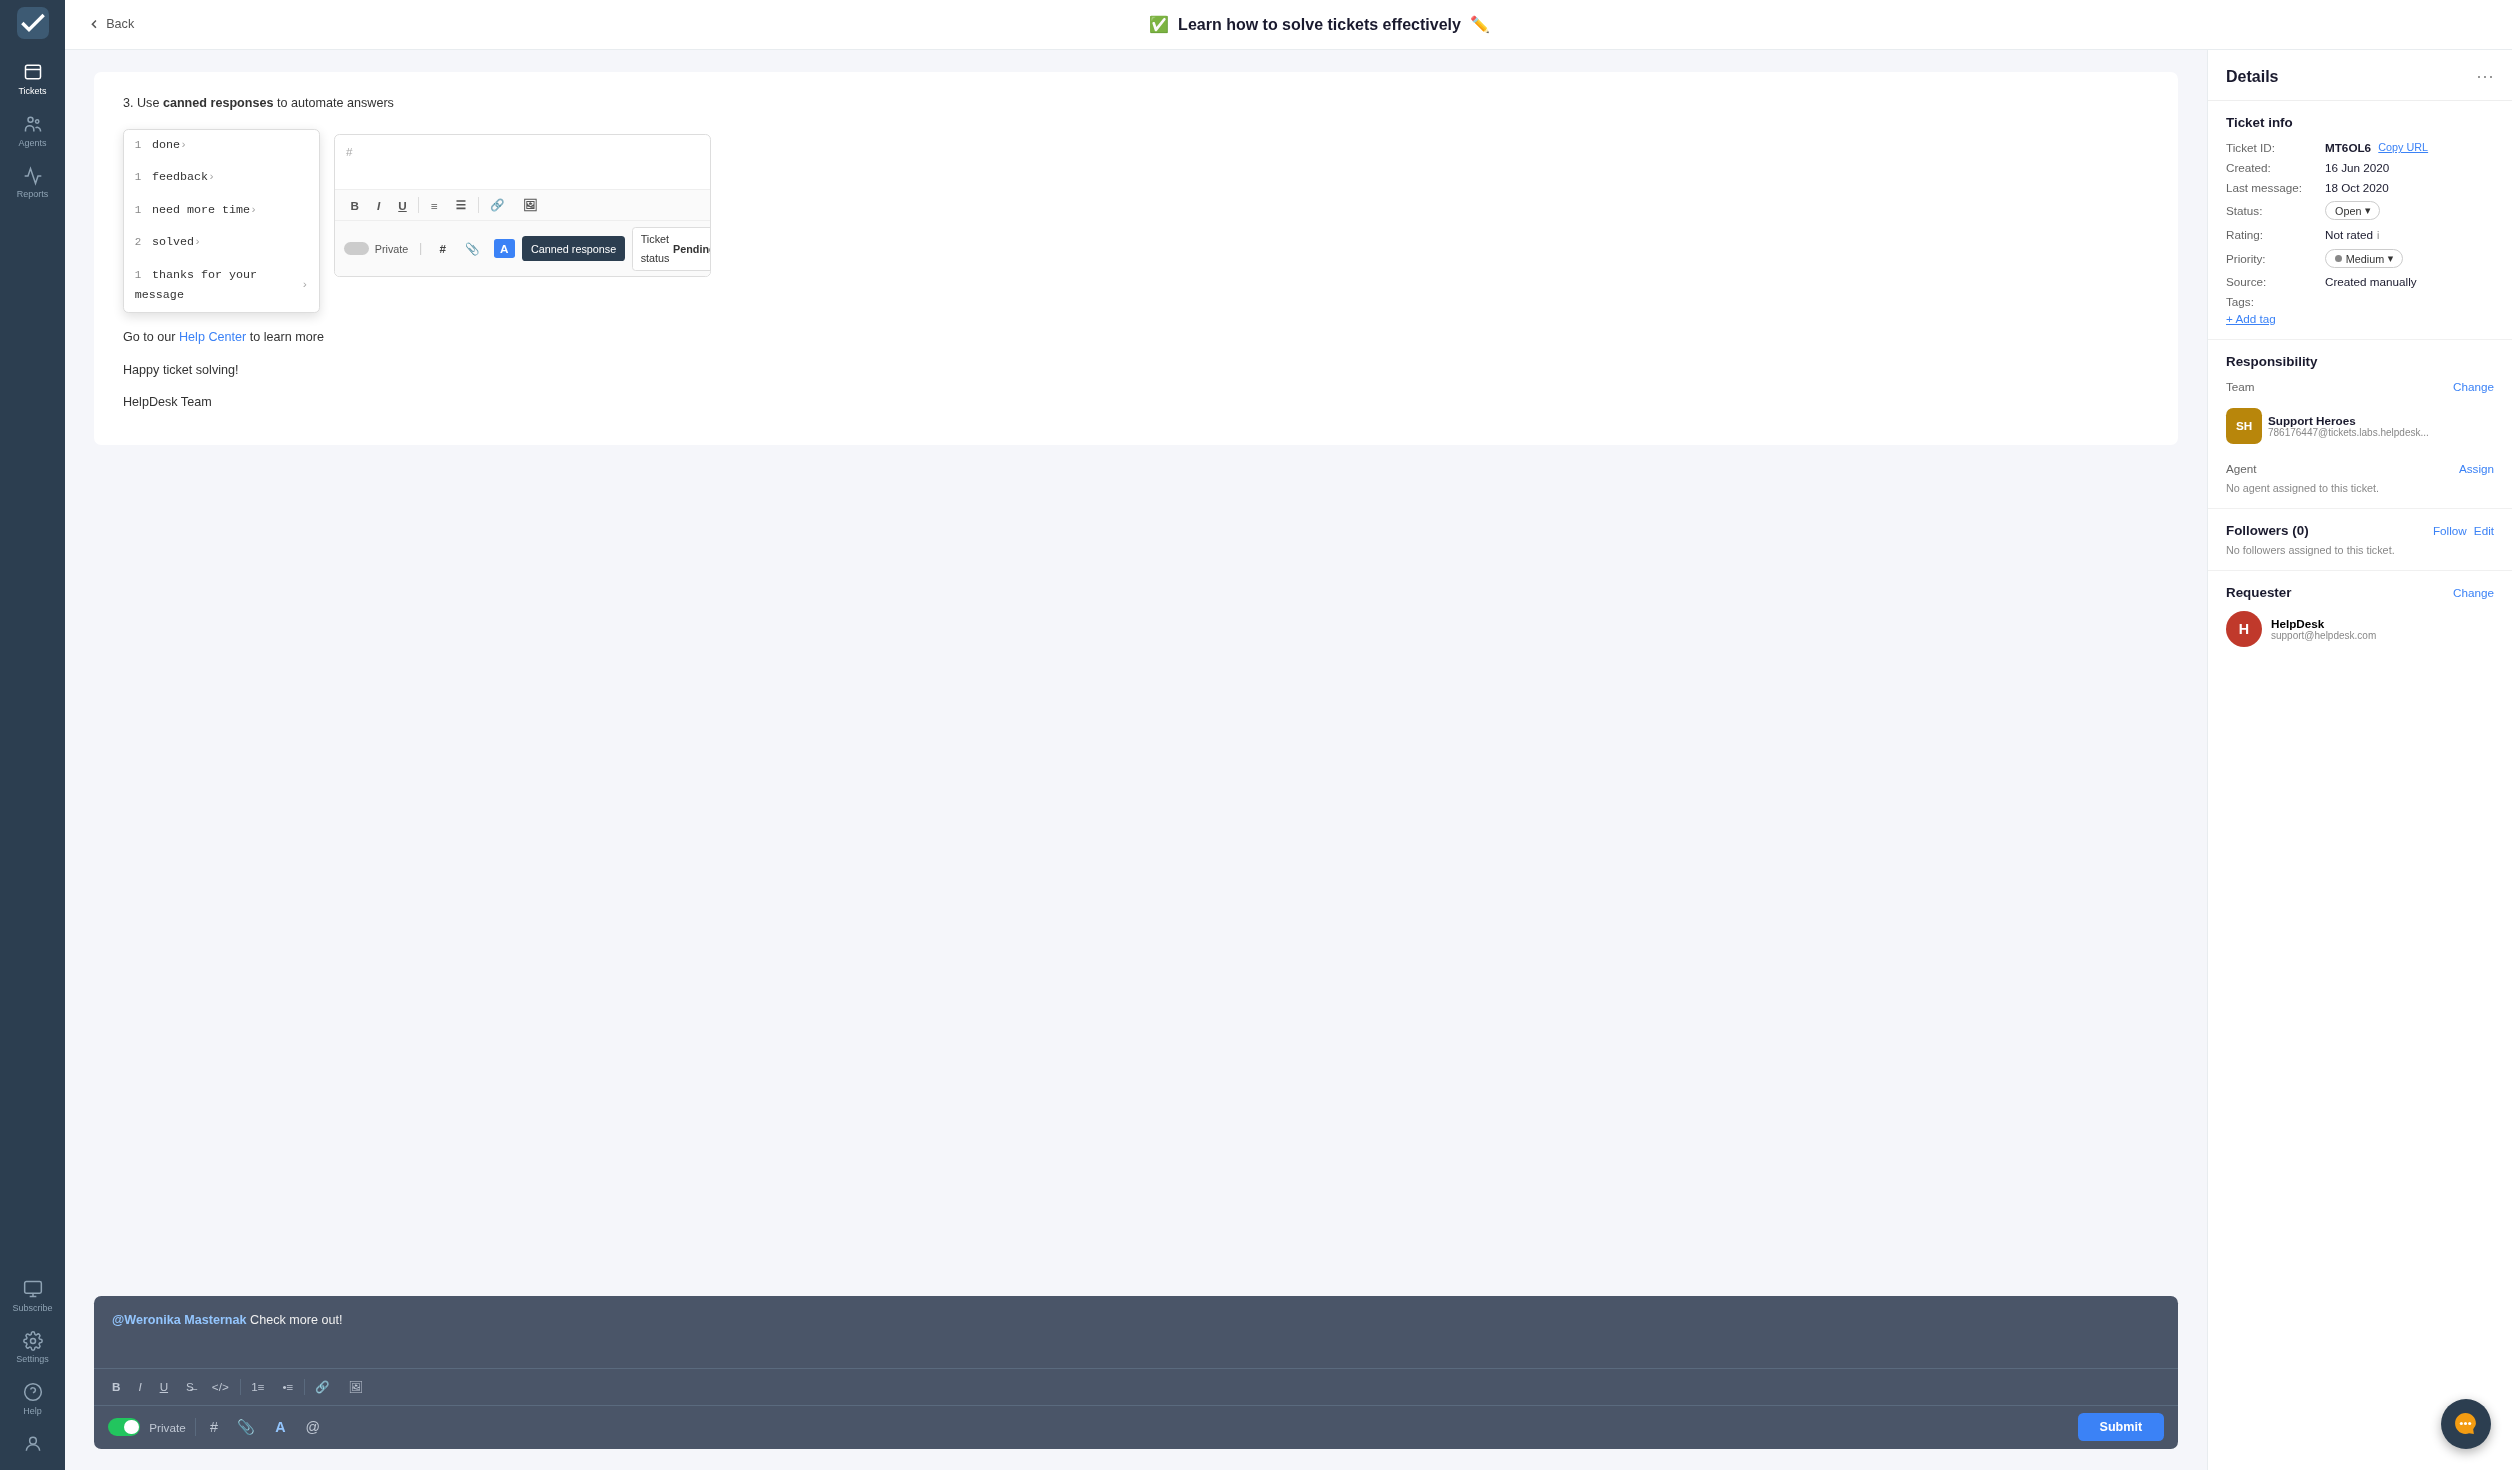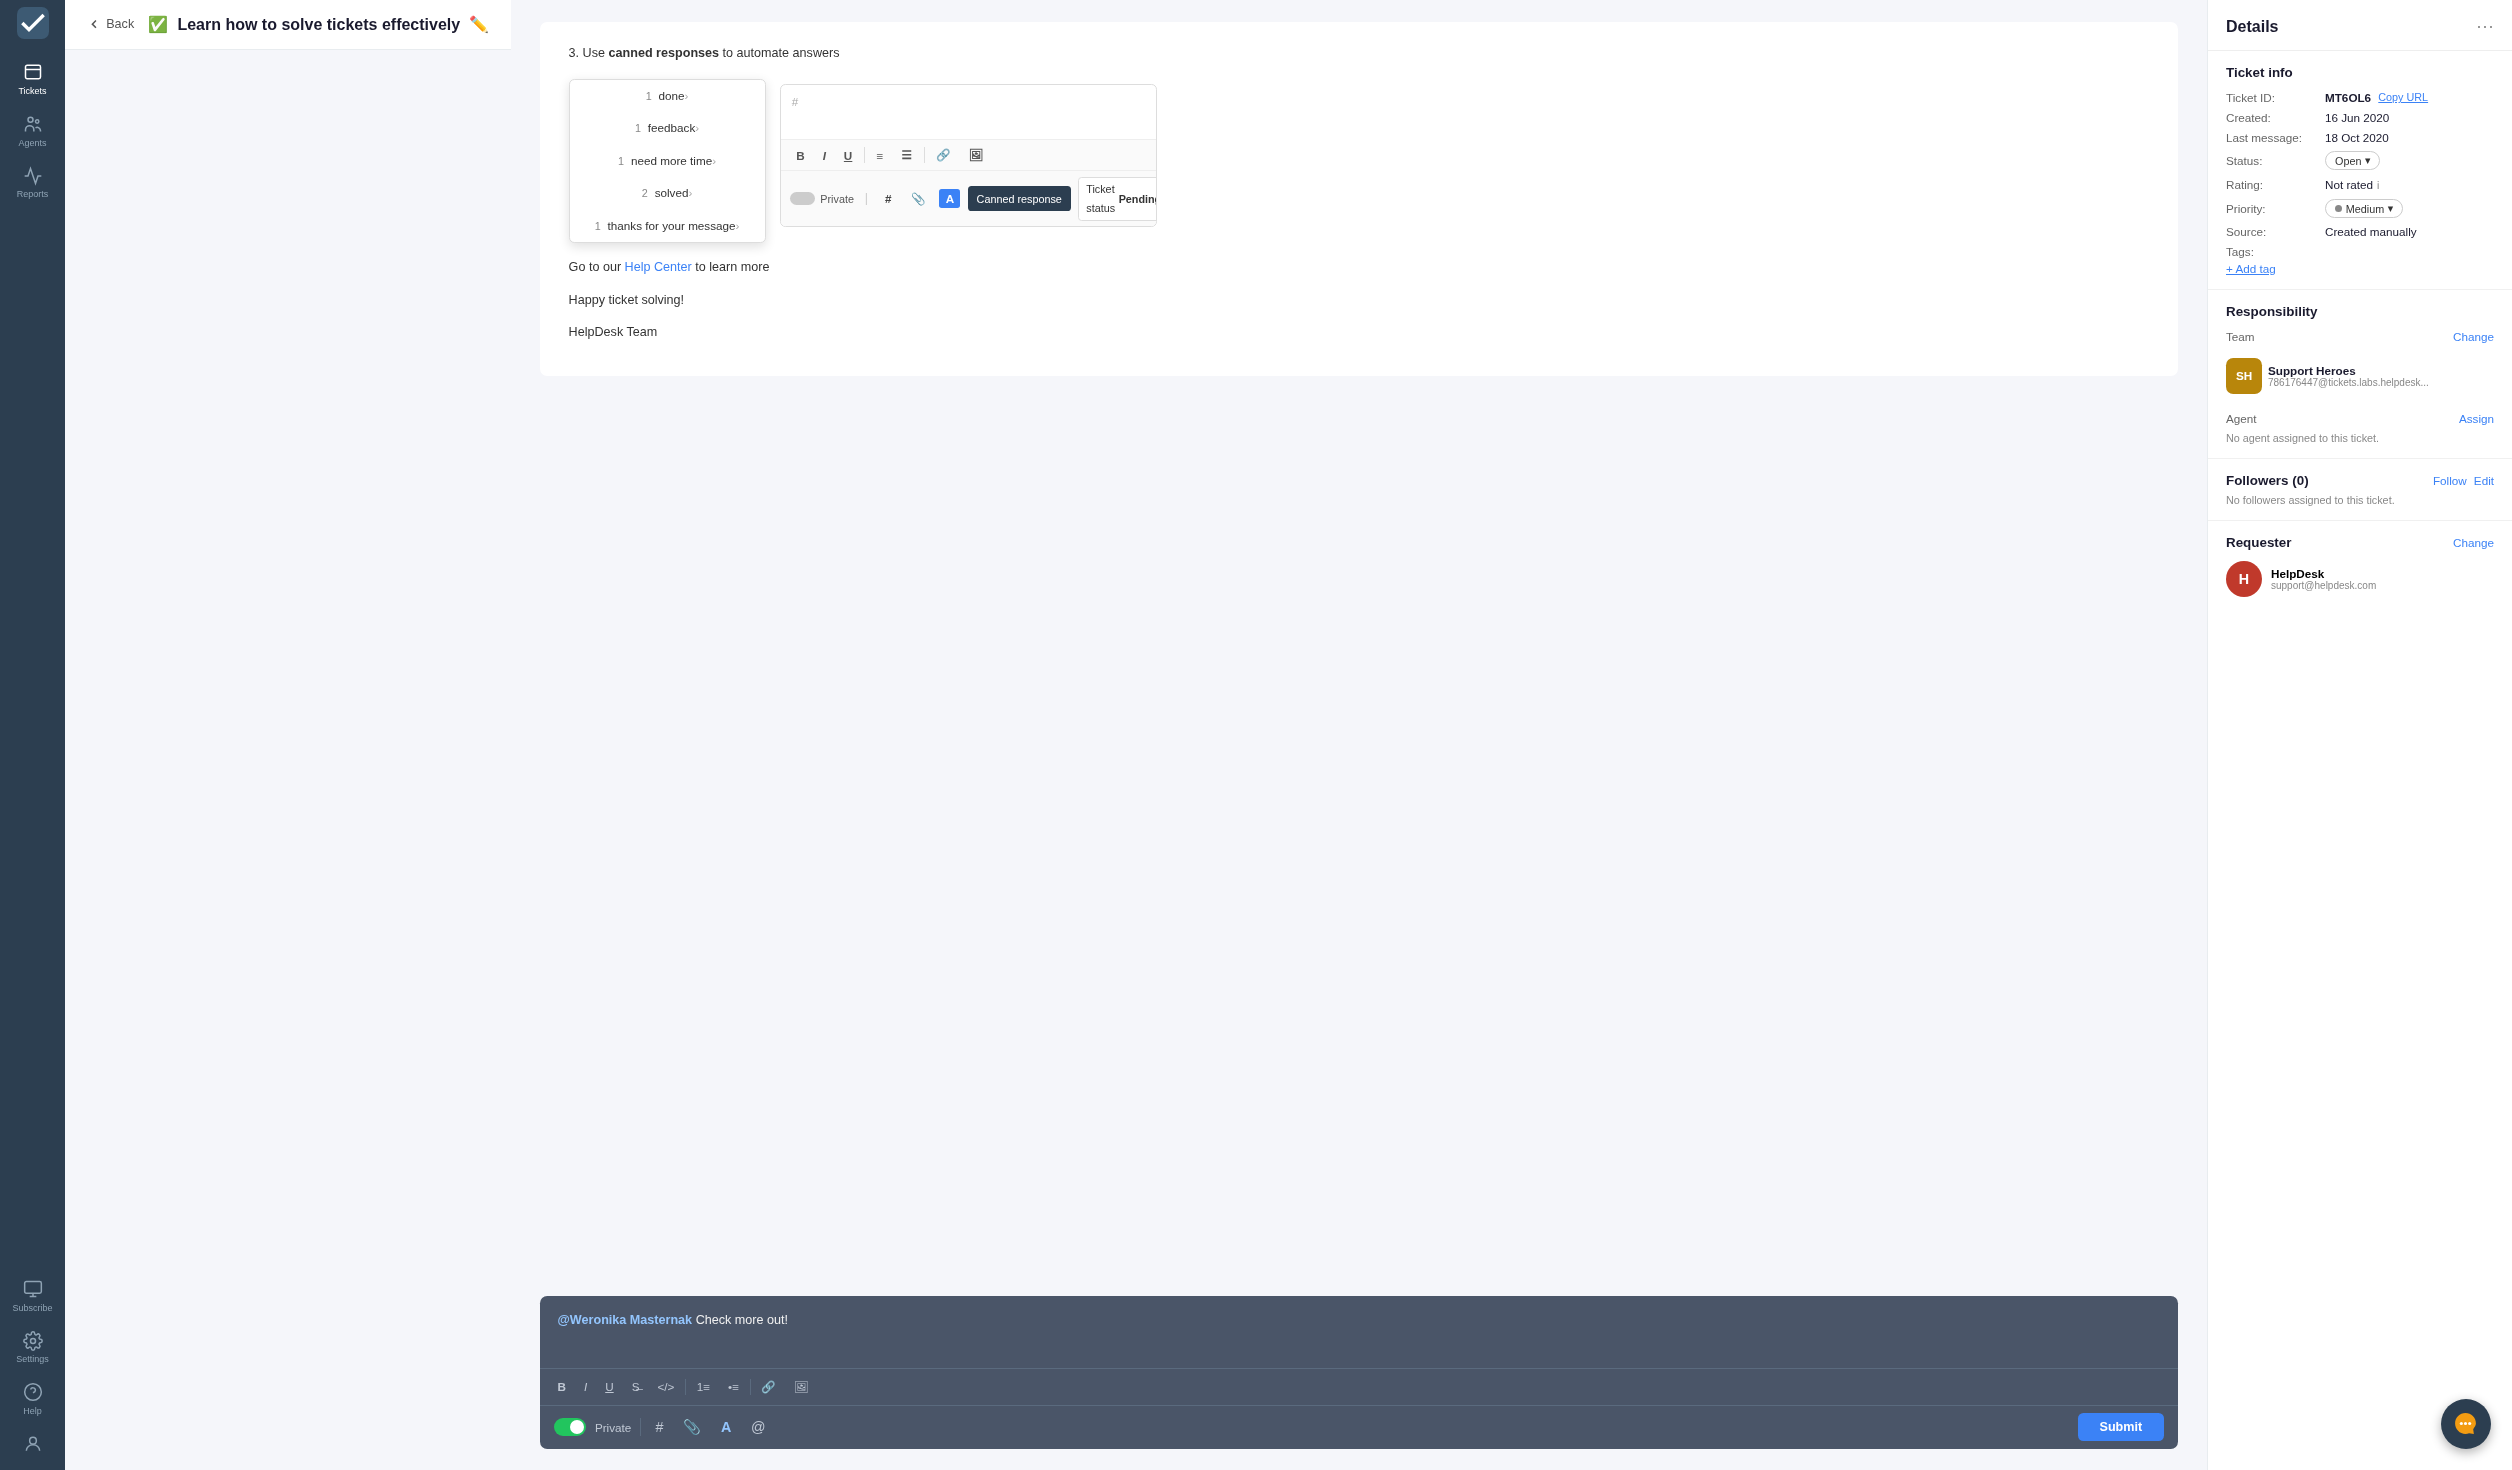--- a/index.html
+++ b/index.html
@@ -31,20 +31,21 @@
       font-size: 9px; gap: 3.6px;
     }
     .sidebar-item:hover, .sidebar-item.active { color: #fff; }
     .sidebar-item svg { width: 20px; height: 20px; }
     .sidebar-bottom { margin-top: auto; }
 
     
     .main-area {
       flex: 1;
       display: flex;
+      flex-direction: column;
       overflow: hidden;
     }
 
     
     .header {
       background: white;
       border-bottom: 0.9px solid #e8ecef;
       padding: 0 21.5px;
       height: 50px;
       display: flex;
@@ -95,24 +96,25 @@
     .canned-dropdown {
       background: white;
       border: 0.9px solid #ddd;
       border-radius: 5.4px;
       box-shadow: 0 3.6px 10.8px rgba(0,0,0,0.12);
       width: 197px;
       overflow: hidden;
       font-size: 11.7px;
     }
     .canned-item {
-      display: flex; justify-content: center; align-items: center;
+      display: flex; justify-content: flex-start; align-items: center;
       padding: 6.3px 10.8px;
       cursor: pointer;
       color: #333;
+      font-family: Liberation Mono, monospace;
     }
     .canned-item-count { color: #888; font-size: 10.8px; margin-right: 3.6px; }
     .canned-item-arrow { color: #aaa; }
 
     .canned-editor {
       background: white;
       border: 0.9px solid #ddd;
       border-radius: 5.4px;
       margin-top: 5.4px;
       overflow: hidden;

